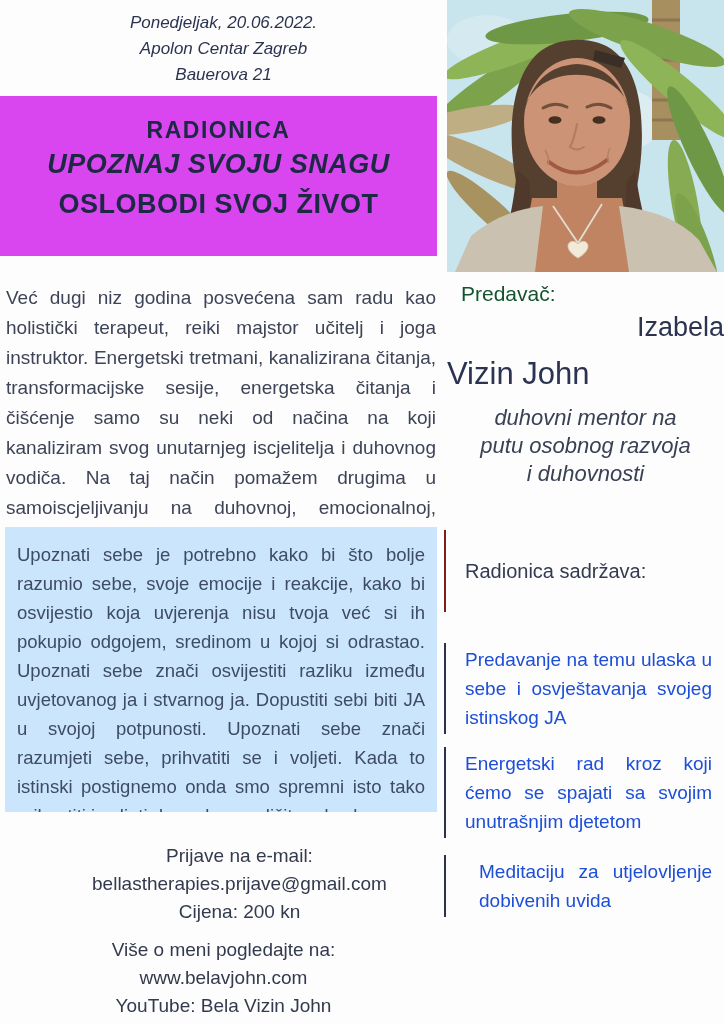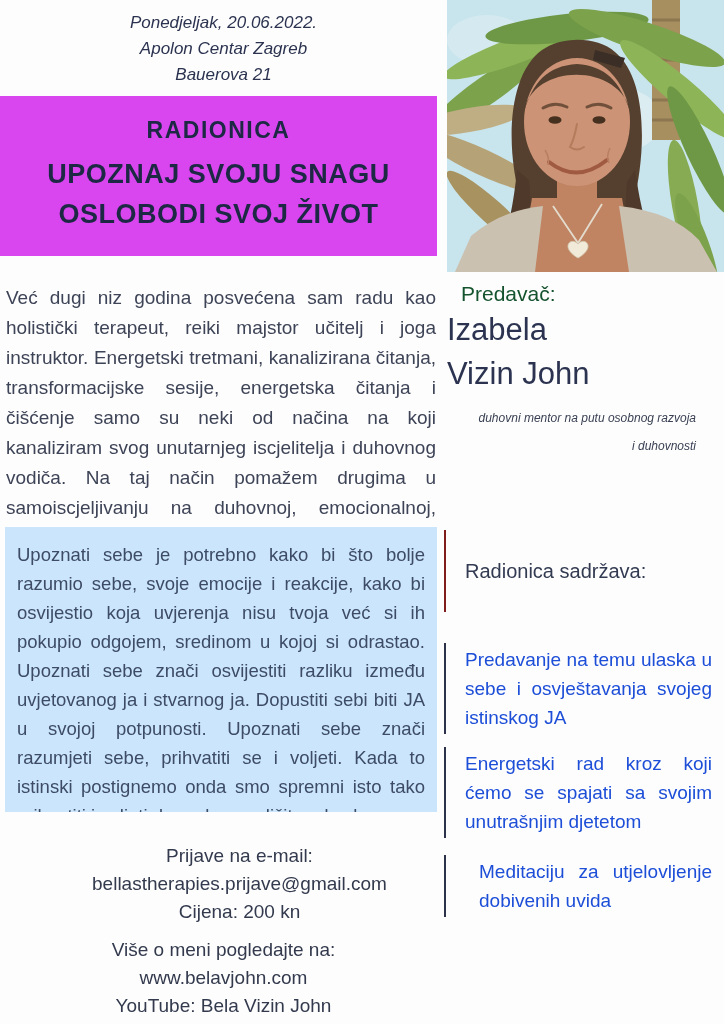--- a/index.html
+++ b/index.html
@@ -14,44 +14,44 @@
     font-style:italic;font-size:17px;line-height:26px;color:#2b3350;font-weight:500;
   }
   
   .title-box{
     position:absolute;left:0;top:96px;width:437px;height:160px;
     background:#d946ef;color:#1d2844;text-align:center;box-sizing:border-box;
     padding-top:21px;
   }
   .title-kicker{font-size:23px;font-weight:600;letter-spacing:1.5px;}
   .title-line{font-size:27px;font-weight:600;letter-spacing:.5px;line-height:40px;}
-  .title-line.first{margin-top:10px;}
+  .title-line.first{font-style:italic;}
   
   .photo{position:absolute;left:447px;top:0;width:277px;height:272px;}
   .photo svg{display:block;width:100%;height:100%;}
   
   .intro{
     position:absolute;left:6px;top:283px;width:430px;
     font-size:19px;line-height:30px;color:#3e4457;text-align:justify;
   }
   
   .highlight{
     position:absolute;left:5px;top:527px;width:432px;height:285px;
     background:#cbe6fc;box-sizing:border-box;padding:13px 12px;
     font-size:18.5px;line-height:29px;color:#3d4b66;text-align:justify;overflow:hidden;
   }
   
   .speaker-label{position:absolute;left:461px;top:282px;width:277px;text-align:left;
     font-size:21px;color:#14532d;}
-  .speaker-name1{position:absolute;left:447px;top:312px;width:277px;text-align:left;
-    font-size:31px;color:#2b3350;}
+  .speaker-name1{position:absolute;left:447px;top:312px;width:277px;text-align:right;
+    font-size:27px;color:#2b3350;}
   .speaker-name2{position:absolute;left:447px;top:356px;width:277px;
     font-size:31px;color:#2b3350;}
-  .speaker-subtitle{position:absolute;left:475px;top:404px;width:221px;text-align:right;
-    font-style:italic;font-size:12px;line-height:28px;color:#3a4154;}
+  .speaker-subtitle{position:absolute;left:475px;top:404px;width:221px;text-align:center;
+    font-style:italic;font-size:22px;line-height:28px;color:#3a4154;}
   
   .agenda-heading{
     position:absolute;left:444px;top:530px;width:268px;height:82px;box-sizing:border-box;
     border-left:2px solid #7f1d1d;padding-left:19px;display:flex;align-items:center;
     font-size:20px;color:#333b52;
   }
   .agenda-item{
     position:absolute;left:444px;width:268px;box-sizing:border-box;
     border-left:2px solid #2b3249;padding:2px 0 2px 19px;
     font-size:19px;line-height:29px;color:#1d4ed8;text-align:justify;

